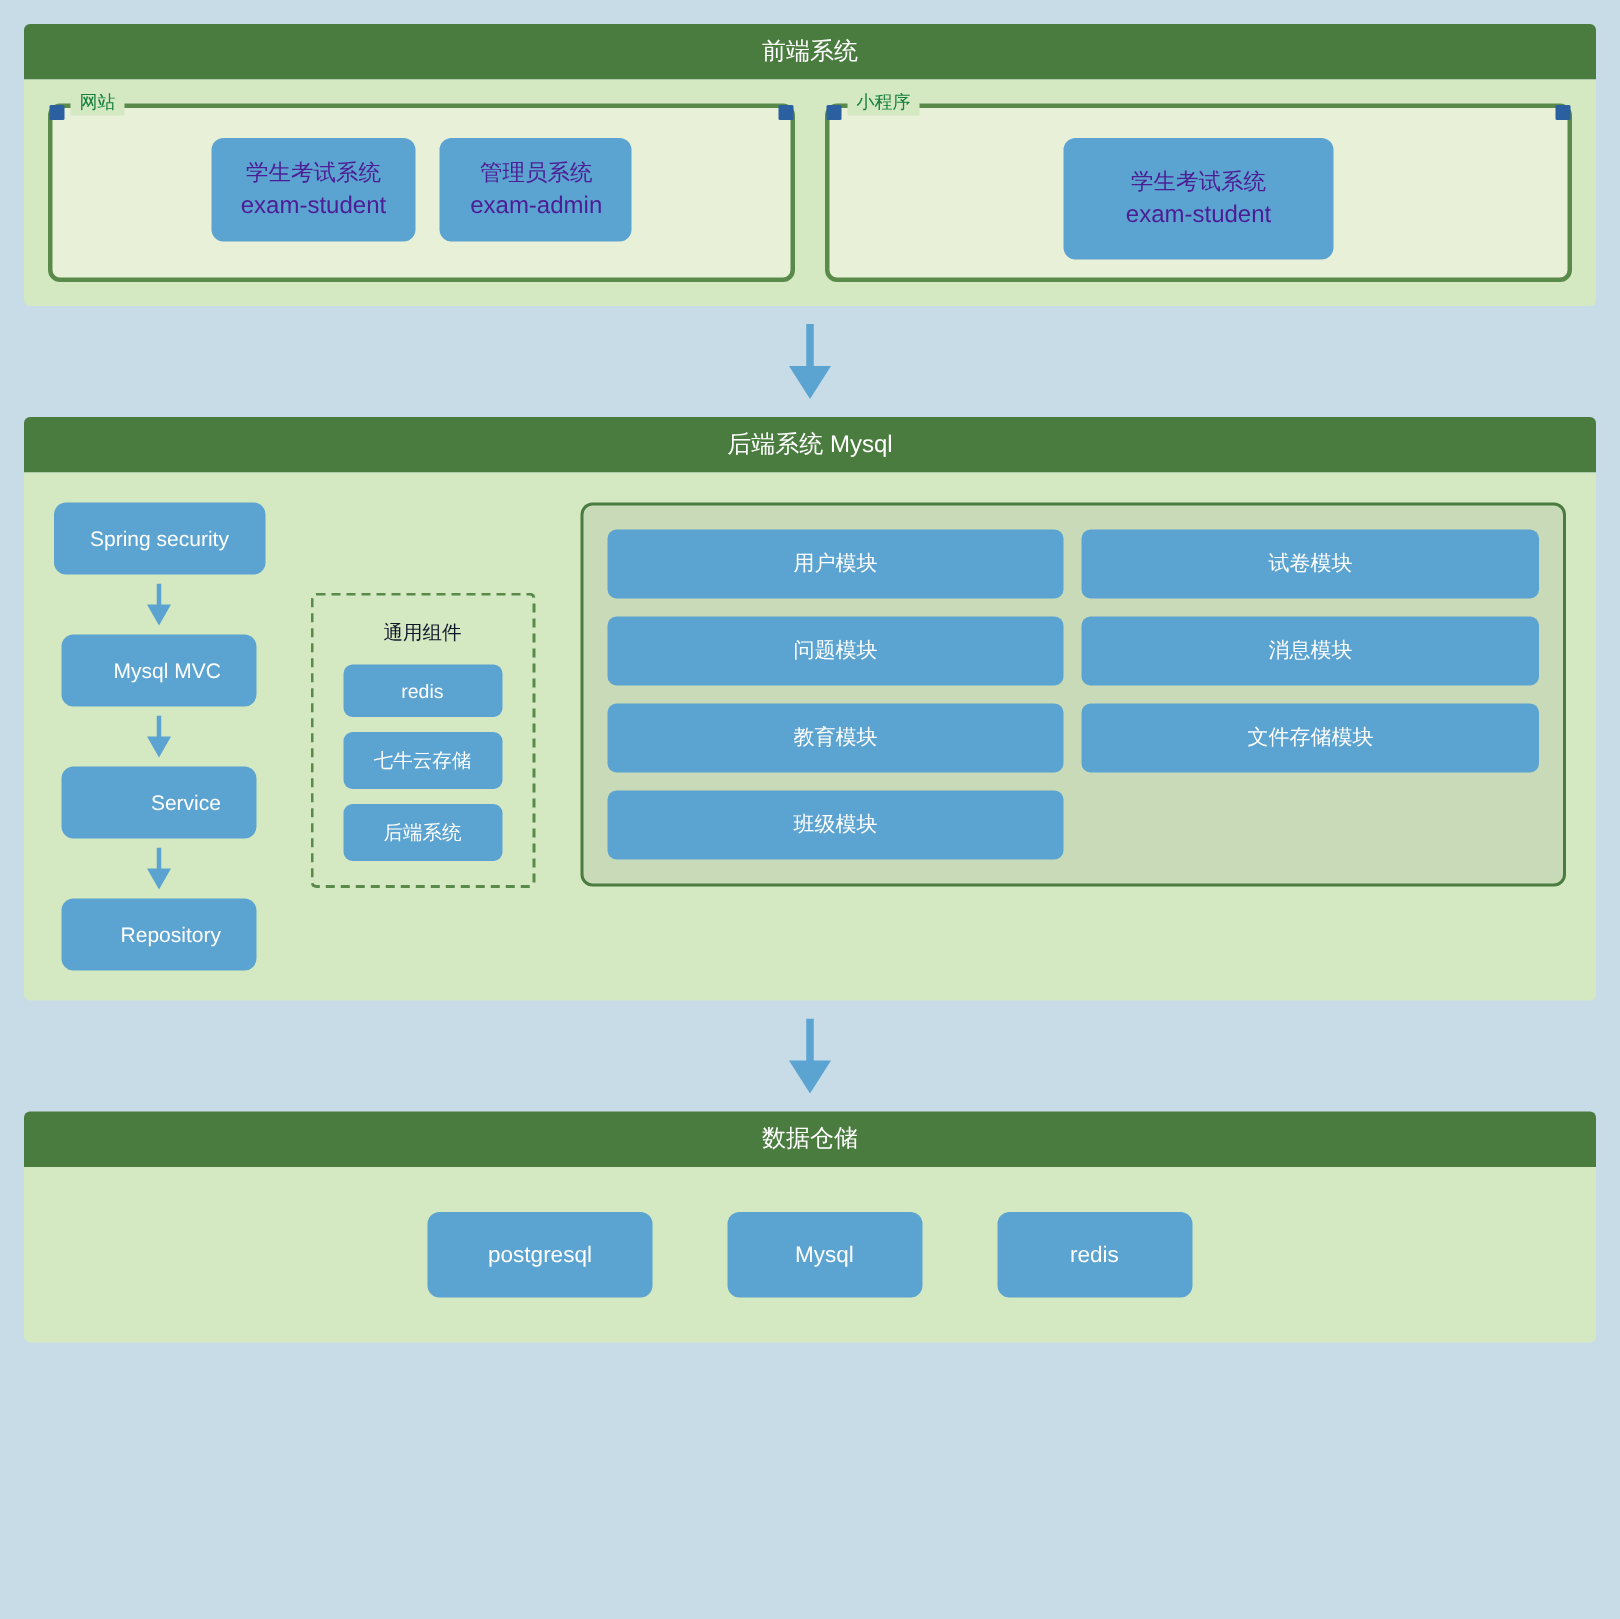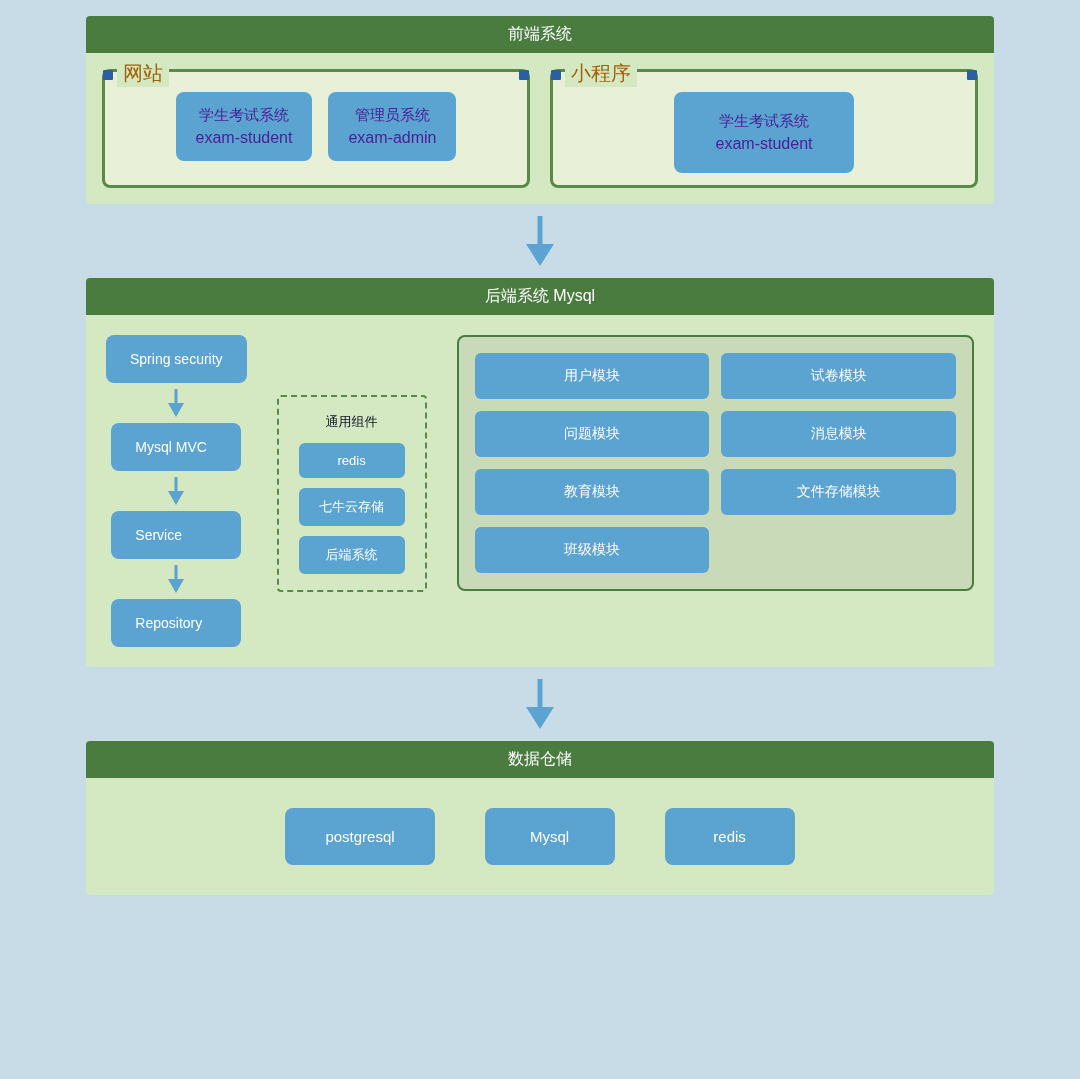--- a/index.html
+++ b/index.html
@@ -5,21 +5,21 @@
     * { box-sizing: border-box; margin: 0; padding: 0; }
     body {
       background: #c8dce8;
       font-family: "Microsoft YaHei", "PingFang SC", Arial, sans-serif;
       width: 1080px;
       min-height: 1079px;
       padding: 16px;
     }
 
     .outer-wrapper {
-      width: 908px;
+      width: 1048px;
       margin: 0 auto;
     }
 
     
     .section {
       border-radius: 4px;
       margin-bottom: 0;
     }
 
     .section-header {
@@ -65,22 +65,22 @@
       position: relative;
       background: #e8f0d8;
     }
 
     .frontend-panel-label {
       position: absolute;
       top: -12px;
       left: 12px;
       background: #d4e8c2;
       padding: 0 6px;
-      font-size: 20px;
-      color: #a16207;
+      font-size: 12px;
+      color: #15803d;
     }
 
     .frontend-panel-inner {
       display: flex;
       gap: 16px;
       justify-content: center;
       align-items: center;
       padding-top: 8px;
     }
 
@@ -124,21 +124,21 @@
       align-items: center;
       gap: 0;
       min-width: 140px;
     }
 
     .chain-box {
       background: #5ba3d0;
       color: white;
       border-radius: 8px;
       padding: 16px 24px;
-      text-align: left;
+      text-align: right;
       font-size: 14px;
       min-width: 130px;
     }
 
     .chain-arrow {
       display: flex;
       justify-content: center;
       padding: 6px 0;
     }
 

